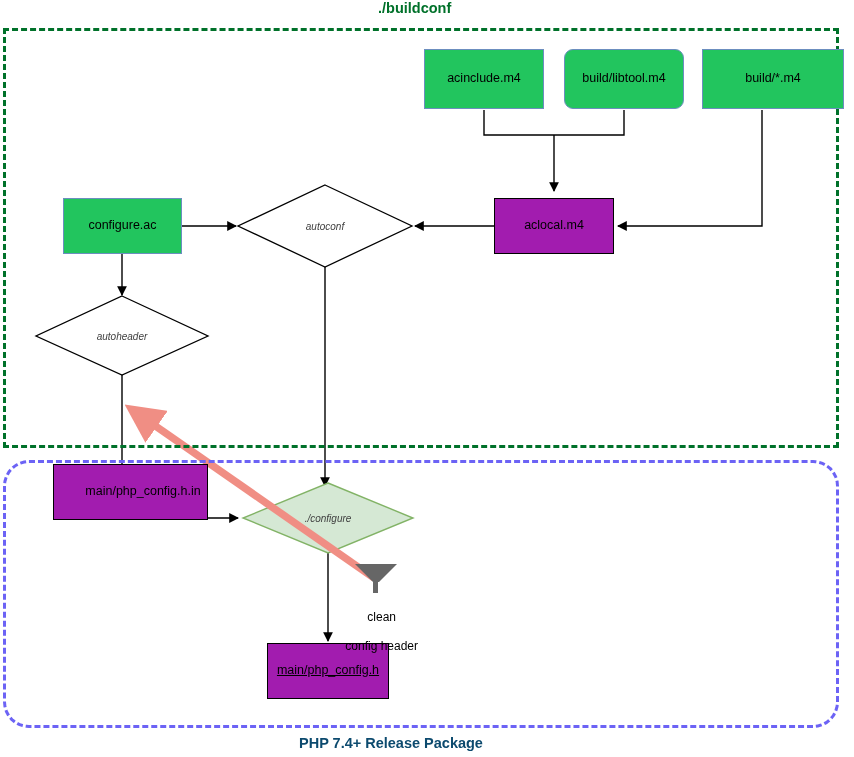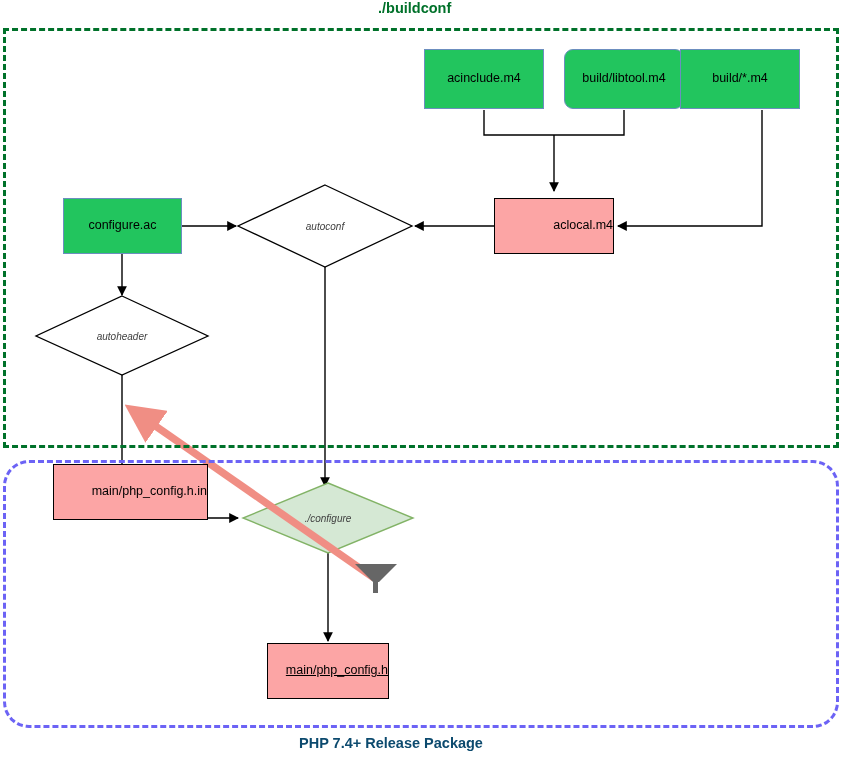--- a/index.html
+++ b/index.html
@@ -34,23 +34,22 @@
     color: #000000;
     line-height: 1.25;
     box-sizing: border-box;
     z-index: 5;
   }
   .box-blue {
     background: #22c55e;
     border: 1.2px solid #6c8ebf;
   }
   .box-white {
-    background: #fca5a5;
+    background: #a21caf;
     border: 1.2px solid #000000;
-    justify-content: flex-end;
   }
   .diamond-label {
     position: absolute;
     display: flex;
     align-items: center;
     justify-content: center;
     font-size: 10px;
     color: #404040;
     z-index: 6;
     pointer-events: none;
@@ -147,21 +146,21 @@
   </svg>
 
   <div class="node box-blue" style="left:424px; top:49px; width:120px; height:60px;">
     <span>acinclude.m4</span>
   </div>
 
   <div class="node box-blue" style="left:564px; top:49px; width:120px; height:60px;border-radius:9px;">
     <span>build/libtool.m4</span>
   </div>
 
-  <div class="node box-blue" style="left:680px; top:49px; width:120px; height:60px;">
+  <div class="node box-blue" style="left:702px; top:49px; width:142px; height:60px;">
     <span>build/*.m4</span>
   </div>
 
   <div class="node box-blue" style="left:63px; top:198px; width:119px; height:56px;">
     <span>configure.ac</span>
   </div>
 
   <div class="node box-white" style="left:494px; top:198px; width:120px; height:56px;">
     <span>aclocal.m4</span>
   </div>
@@ -173,14 +172,18 @@
   <div class="node box-white" style="left:267px; top:643px; width:122px; height:56px;text-decoration:underline;">
     <span>main/php_config.h</span>
   </div>
 
   <div class="diamond-label" style="left:255px; top:210px; width:140px; height:32px;">autoconf</div>
 
   <div class="diamond-label" style="left:258px; top:502px; width:140px; height:32px;">./configure</div>
 
   <div class="diamond-label" style="left:52px; top:320px; width:140px; height:32px;">autoheader</div>
 
+  <div class="edge-label" style="left:316px; top:596px; width:118px;">
+    <span>clean</span><br>
+    <span>config header</span>
+  </div>
 
 </div>
 
 </body></html>

